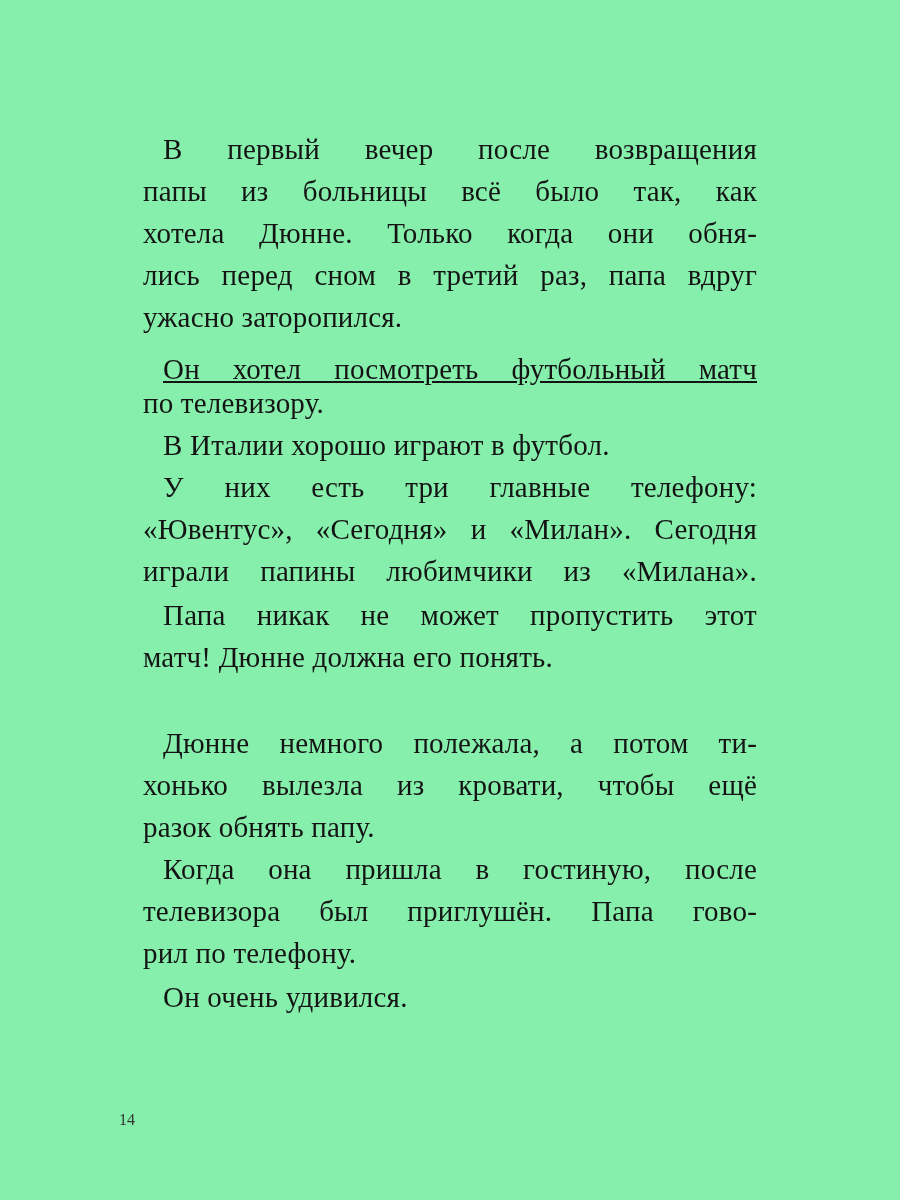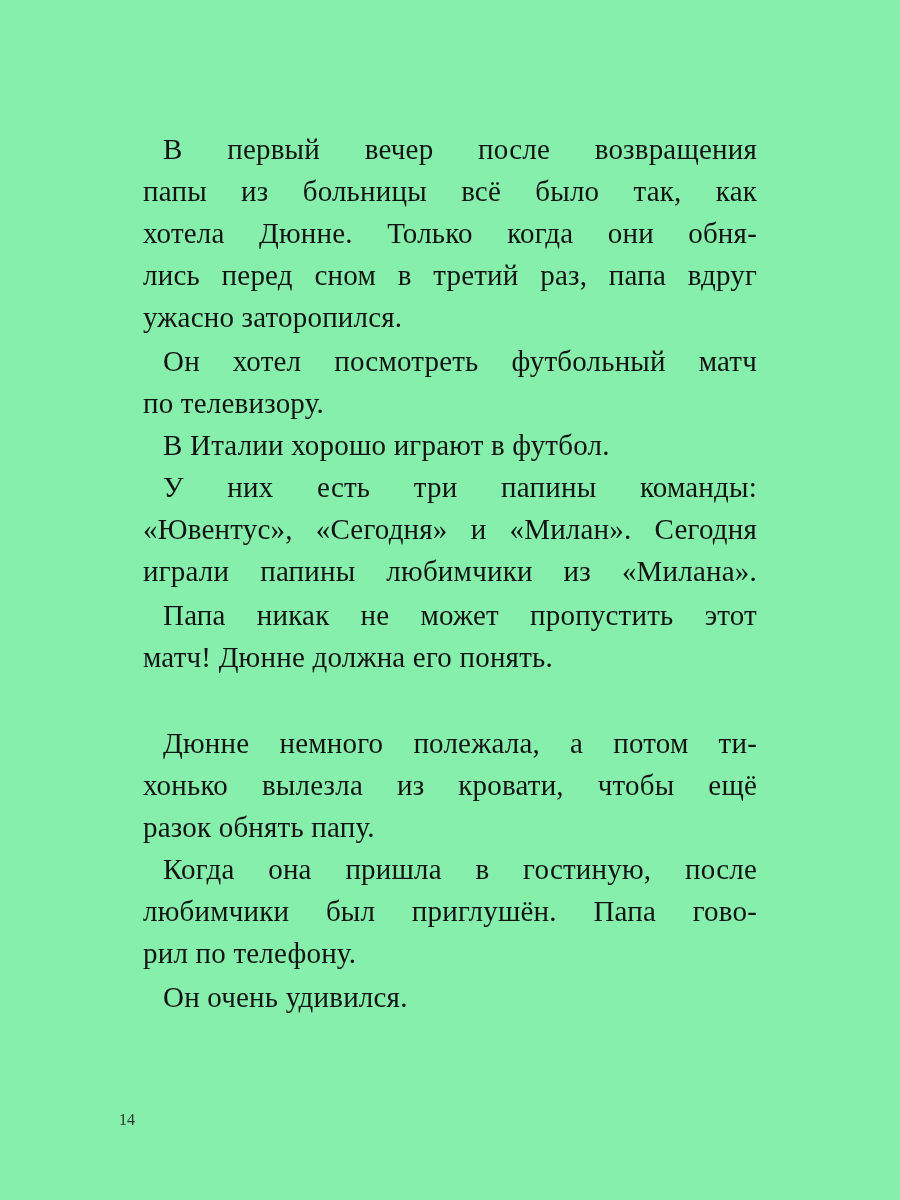--- a/index.html
+++ b/index.html
@@ -57,30 +57,30 @@
 </head>
 <body>
 
 <div class="page">
   <div class="text-block" id="text-block">
       <div class="line indent" style="top: 128px;">В первый вечер после возвращения</div>
       <div class="line" style="top: 170px;">папы из больницы всё было так, как</div>
       <div class="line" style="top: 212px;">хотела Дюнне. Только когда они обня-</div>
       <div class="line" style="top: 254px;">лись перед сном в третий раз, папа вдруг</div>
       <div class="line last" style="top: 296px;">ужасно заторопился.</div>
-      <div class="line indent" style="top: 340px;">Он хотел посмотреть футбольный матч</div>
+      <div class="line indent" style="top: 348px; text-decoration: underline;">Он хотел посмотреть футбольный матч</div>
       <div class="line last" style="top: 382px;">по телевизору.</div>
       <div class="line indent last" style="top: 424px;">В Италии хорошо играют в футбол.</div>
-      <div class="line indent" style="top: 466px;">У них есть три папины команды:</div>
+      <div class="line indent" style="top: 466px;">У них есть три главные телефону:</div>
       <div class="line" style="top: 508px;">«Ювентус», «Сегодня» и «Милан». Сегодня</div>
       <div class="line" style="top: 550px;">играли папины любимчики из «Милана».</div>
       <div class="line indent" style="top: 594px;">Папа никак не может пропустить этот</div>
       <div class="line last" style="top: 636px;">матч! Дюнне должна его понять.</div>
       <div class="line indent" style="top: 722px;">Дюнне немного полежала, а потом ти-</div>
       <div class="line" style="top: 764px;">хонько вылезла из кровати, чтобы ещё</div>
       <div class="line last" style="top: 806px;">разок обнять папу.</div>
       <div class="line indent" style="top: 848px;">Когда она пришла в гостиную, после</div>
-      <div class="line" style="top: 890px;">любимчики был приглушён. Папа гово-</div>
+      <div class="line" style="top: 890px;">телевизора был приглушён. Папа гово-</div>
       <div class="line last" style="top: 932px;">рил по телефону.</div>
       <div class="line indent last" style="top: 976px;">Он очень удивился.</div>
     </div>
   <div class="page-number">14</div>
 </div>
 
 </body></html>

